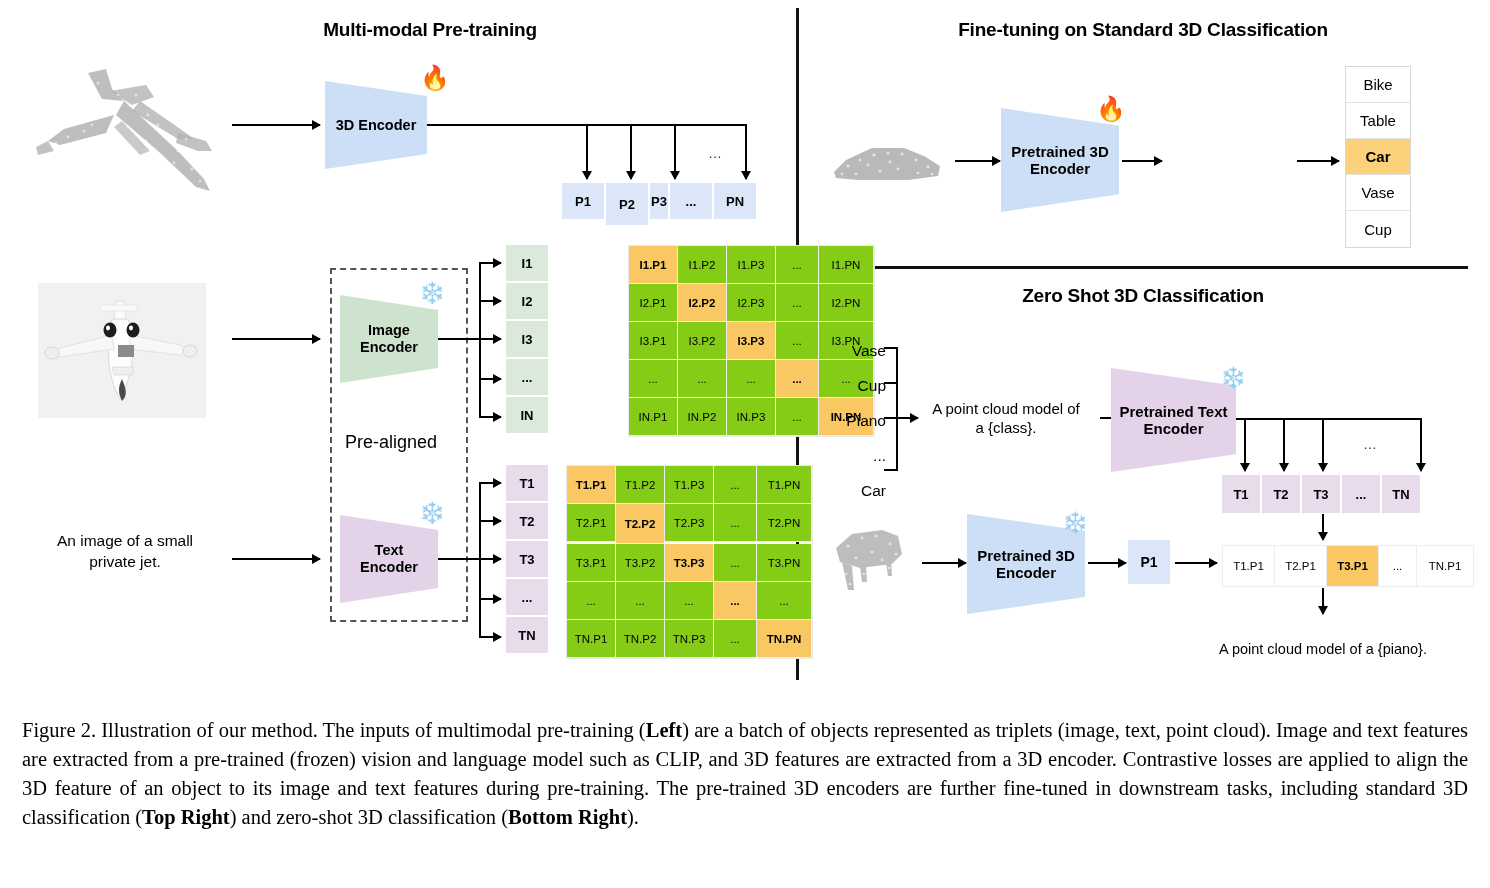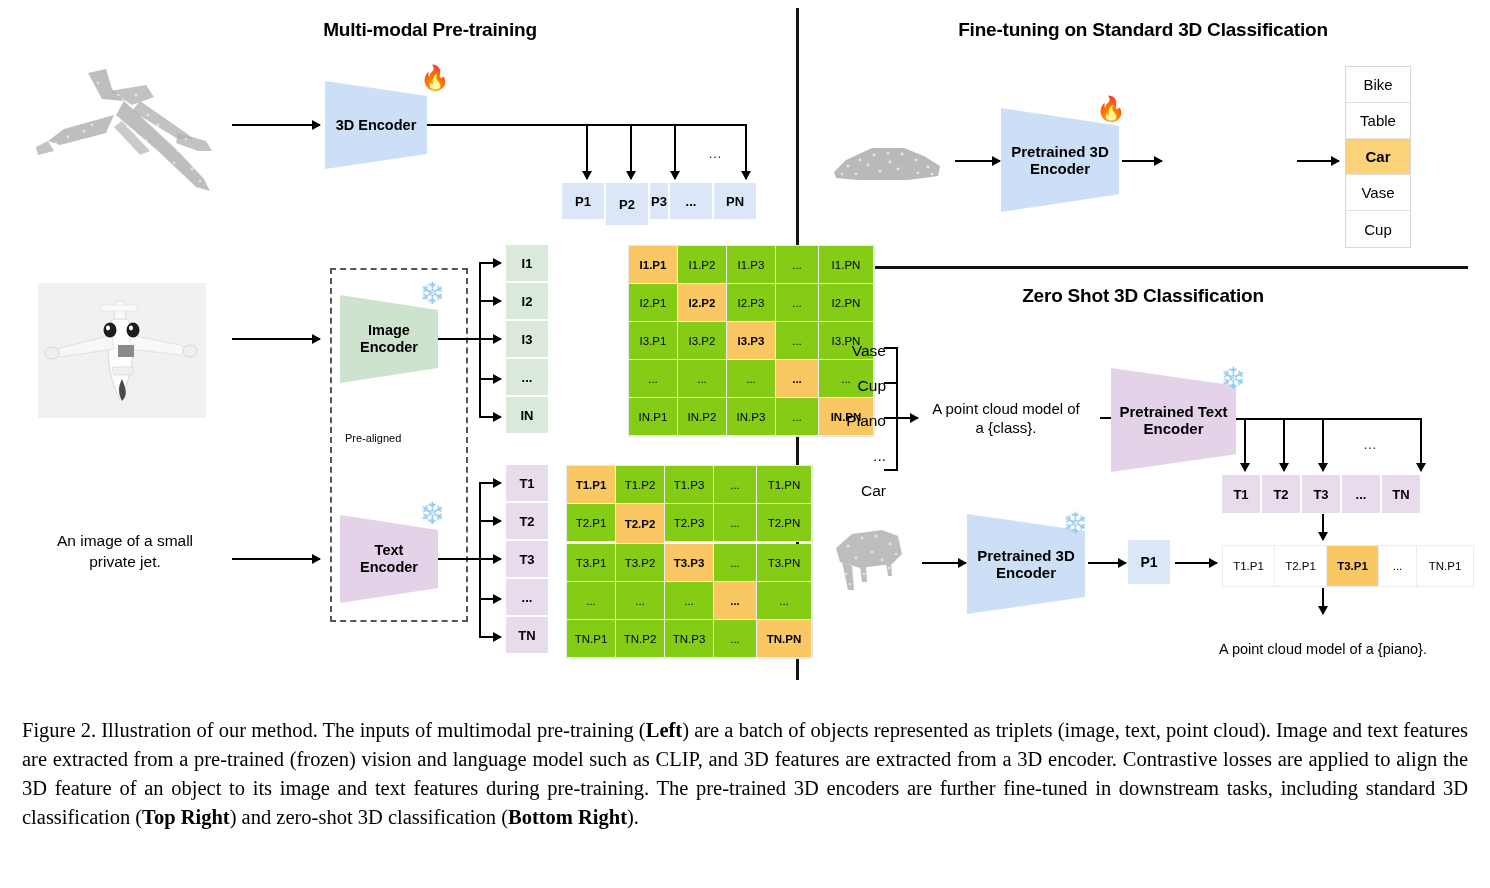--- a/index.html
+++ b/index.html
@@ -66,21 +66,21 @@
 
   .plainbox{position:absolute;display:flex;align-items:center;justify-content:center;font-weight:bold;font-size:14px;}
 
   .simrow{position:absolute;display:flex;border:1px solid #ededed;box-sizing:border-box;}
   .simcell{display:flex;align-items:center;justify-content:center;font-size:11.5px;
            border-right:1px solid #ededed;box-sizing:border-box;background:#fff;}
   .simcell:last-child{border-right:none;}
   .simcell.hl{background:#fac863;font-weight:bold;}
 
   .ctext{position:absolute;font-size:15px;text-align:center;line-height:1.25;}
-  .prealigned{position:absolute;font-size:11px;}
+  .prealigned{position:absolute;font-size:18px;}
 
   
   .badge{position:absolute;font-size:24px;line-height:1;}
   .snow{position:absolute;font-size:21px;line-height:1;}
 
   
   .caption{position:absolute;left:22px;top:716px;width:1446px;
       font-family:"Liberation Serif",serif;font-size:20.5px;line-height:1.42;text-align:justify;}
   .caption b{font-weight:bold;}
 

